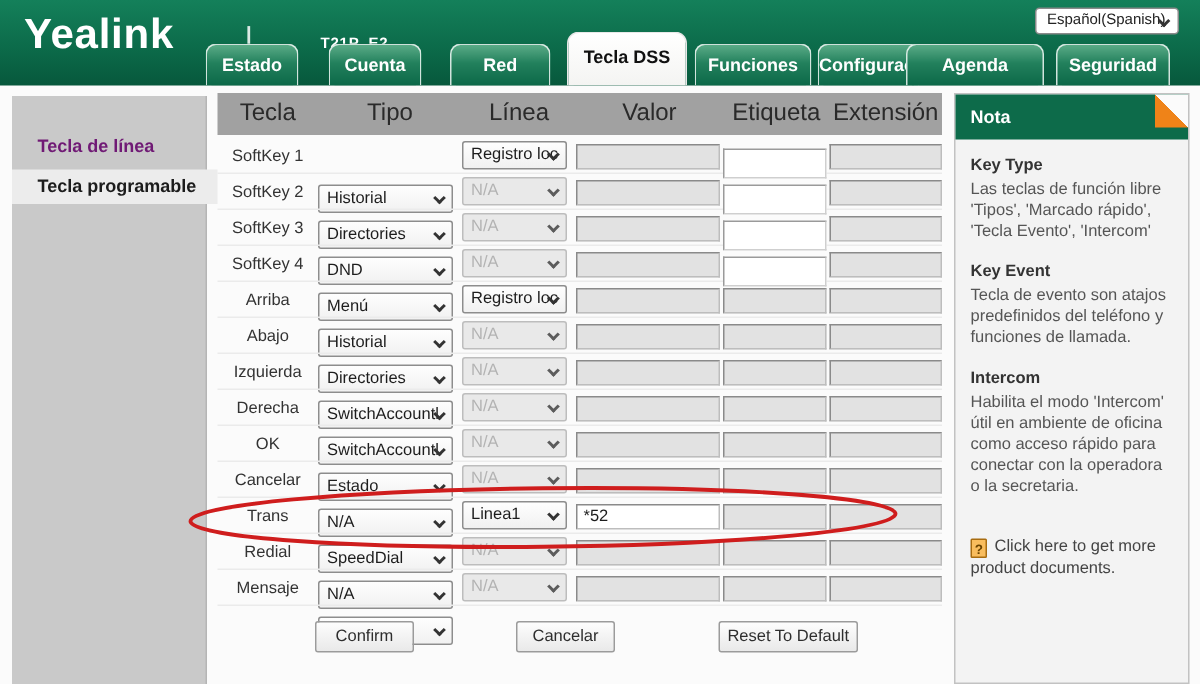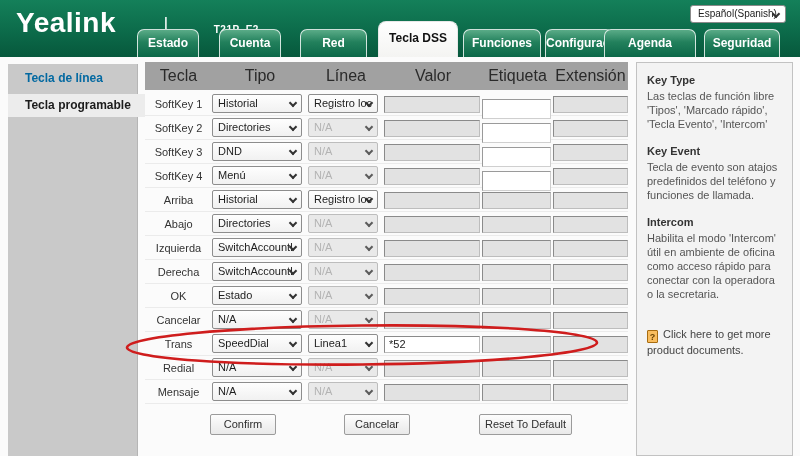--- a/index.html
+++ b/index.html
@@ -30,39 +30,39 @@
                 border-radius:8px 8px 0 0; }
   .t0{left:137px;width:62px;} .t1{left:219px;width:62px;} .t2{left:300px;width:67px;}
   .t3{left:378px;width:80px;} .t4{left:463px;width:78px;} .t5{left:545px;width:68px;}
   .t6{left:604px;width:92px;} .t7{left:704px;width:76px;}
 
   
   .sidebar { position:absolute; left:8px; top:64px; width:130px; height:392px;
              background:#c9c9c9; border-right:1px solid #b5b5b5; }
   .side-item { height:23px; line-height:23px; font-size:12px; font-weight:bold;
                padding-left:17px; white-space:nowrap; }
-  .si0 { margin-top:3px; color:#0369a1; }
+  .si0 { margin-top:22px; color:#701a75; }
   .si1 { margin-top:4px; color:#1c1c1c; background:#ececec; width:137px; }
 
   
   .thead { position:absolute; left:145px; top:62px; width:483px; height:28px;
            background:#a1a1a1; display:flex; align-items:center;
            font-size:16px; color:#2a2a2a; }
   .th { text-align:center; }
   .th0{width:67px;} .th1{width:96px;} .th2{width:76px;} .th3{width:98px;}
   .th4{width:71px;} .th5{width:75px;}
 
   .row { position:absolute; left:145px; width:483px; height:24px;
          border-bottom:1px solid #ebebeb; }
   .key { position:absolute; left:0; top:0; width:67px; height:24px; line-height:24px;
          text-align:center; font-size:11px; color:#333; white-space:nowrap; }
   .sel { position:absolute; top:2px; height:19px; background:linear-gradient(180deg,#fefefe,#f1f1f1);
          border:1px solid #8d8d8d; border-radius:2px; font-size:11px; color:#1d1d1d;
          line-height:17px; padding:0 15px 0 5px; overflow:hidden; white-space:nowrap; }
-  .sel.type { left:67px; width:90px; }
+  .sel.type { left:67px; width:90px;margin-top:29px; }
   .sel.line { left:163px; width:70px; padding-right:13px; }
   .sel.dis  { background:#e9e9e9; color:#b3b3b3; border-color:#bdbdbd; }
   .chev { position:absolute; right:5px; top:5px; width:6px; height:6px;
           border-right:2px solid #333; border-bottom:2px solid #333;
           transform:rotate(45deg); }
   .sel.dis .chev { border-color:#5c5c5c; }
   .inp { position:absolute; top:4px; height:17px; font-size:11px; line-height:15px;
          padding-left:4px; color:#1d1d1d; border:1px solid;
          border-color:#8a8a8a #bdbdbd #bdbdbd #8a8a8a; overflow:hidden; }
   .inp.val { left:239px; width:96px; }
@@ -252,20 +252,24 @@
     <div class="inp val off"></div>
     <div class="inp lab off"></div>
     <div class="inp ext off"></div>
   </div>
 
   <div class="btn b0">Confirm</div>
   <div class="btn b1">Cancelar</div>
   <div class="btn b2">Reset To Default</div>
 
   <div class="note">
+    <div class="note-head">
+      <span>Nota</span>
+      <span class="note-fold"></span>
+    </div>
     <div class="note-body">
       <div class="note-sec">
         <div class="note-h">Key Type</div>
         <div>Las teclas de función libre 'Tipos', 'Marcado rápido', 'Tecla Evento', 'Intercom'</div>
       </div>
       <div class="note-sec">
         <div class="note-h">Key Event</div>
         <div>Tecla de evento son atajos predefinidos del teléfono y funciones de llamada.</div>
       </div>
       <div class="note-sec">

